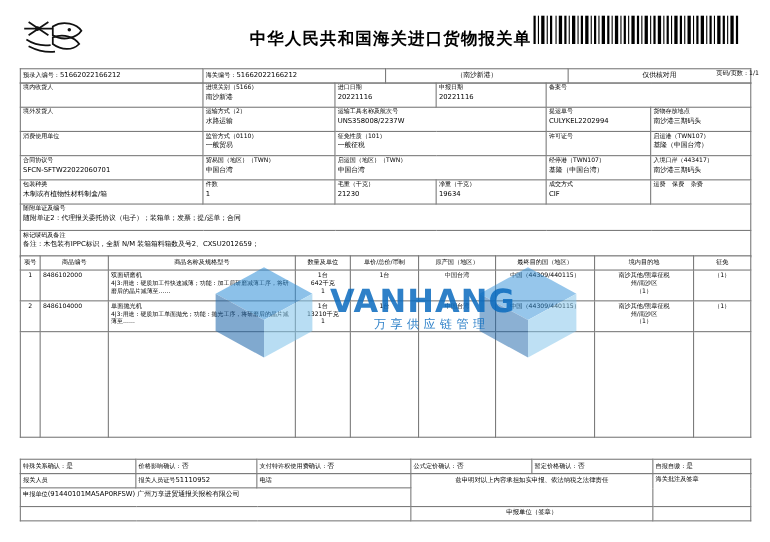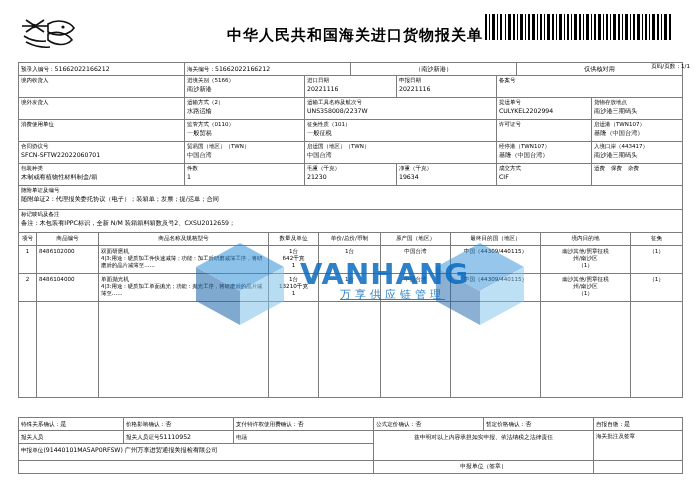--- a/index.html
+++ b/index.html
@@ -43,21 +43,21 @@
   
   .pageno{position:absolute;right:10px;top:63px;font-size:5.6px;}
 
   
   .wm{position:absolute;left:180px;top:225px;width:380px;height:110px;pointer-events:none;}
   .wm-text{
     position:absolute;left:120px;top:32px;
     font-size:29px;font-weight:bold;color:#0a6bbf;opacity:.85;
     letter-spacing:1px;font-family:"DejaVu Sans","Liberation Sans",sans-serif;
   }
-  .wm-sub{position:absolute;left:160px;top:62px;font-size:11px;color:#0a6bbf;opacity:.85;letter-spacing:4px;text-decoration:underline;}
+  .wm-sub{position:absolute;left:160px;top:62px;font-size:11px;color:#0a6bbf;opacity:.85;letter-spacing:4px;}
 
   .goods th{font-size:5.6px;font-weight:normal;border:0.6px solid #7c7c7c;padding:2px 1px;background:#fff;}
   .goods td{font-size:5.6px;border:0.6px solid #7c7c7c;padding:2px 2px;vertical-align:top;line-height:1.25;}
   .gdesc{font-size:5.4px;line-height:1.3;}
 </style>
 </head>
 <body>
 
 <div class="page">
 

